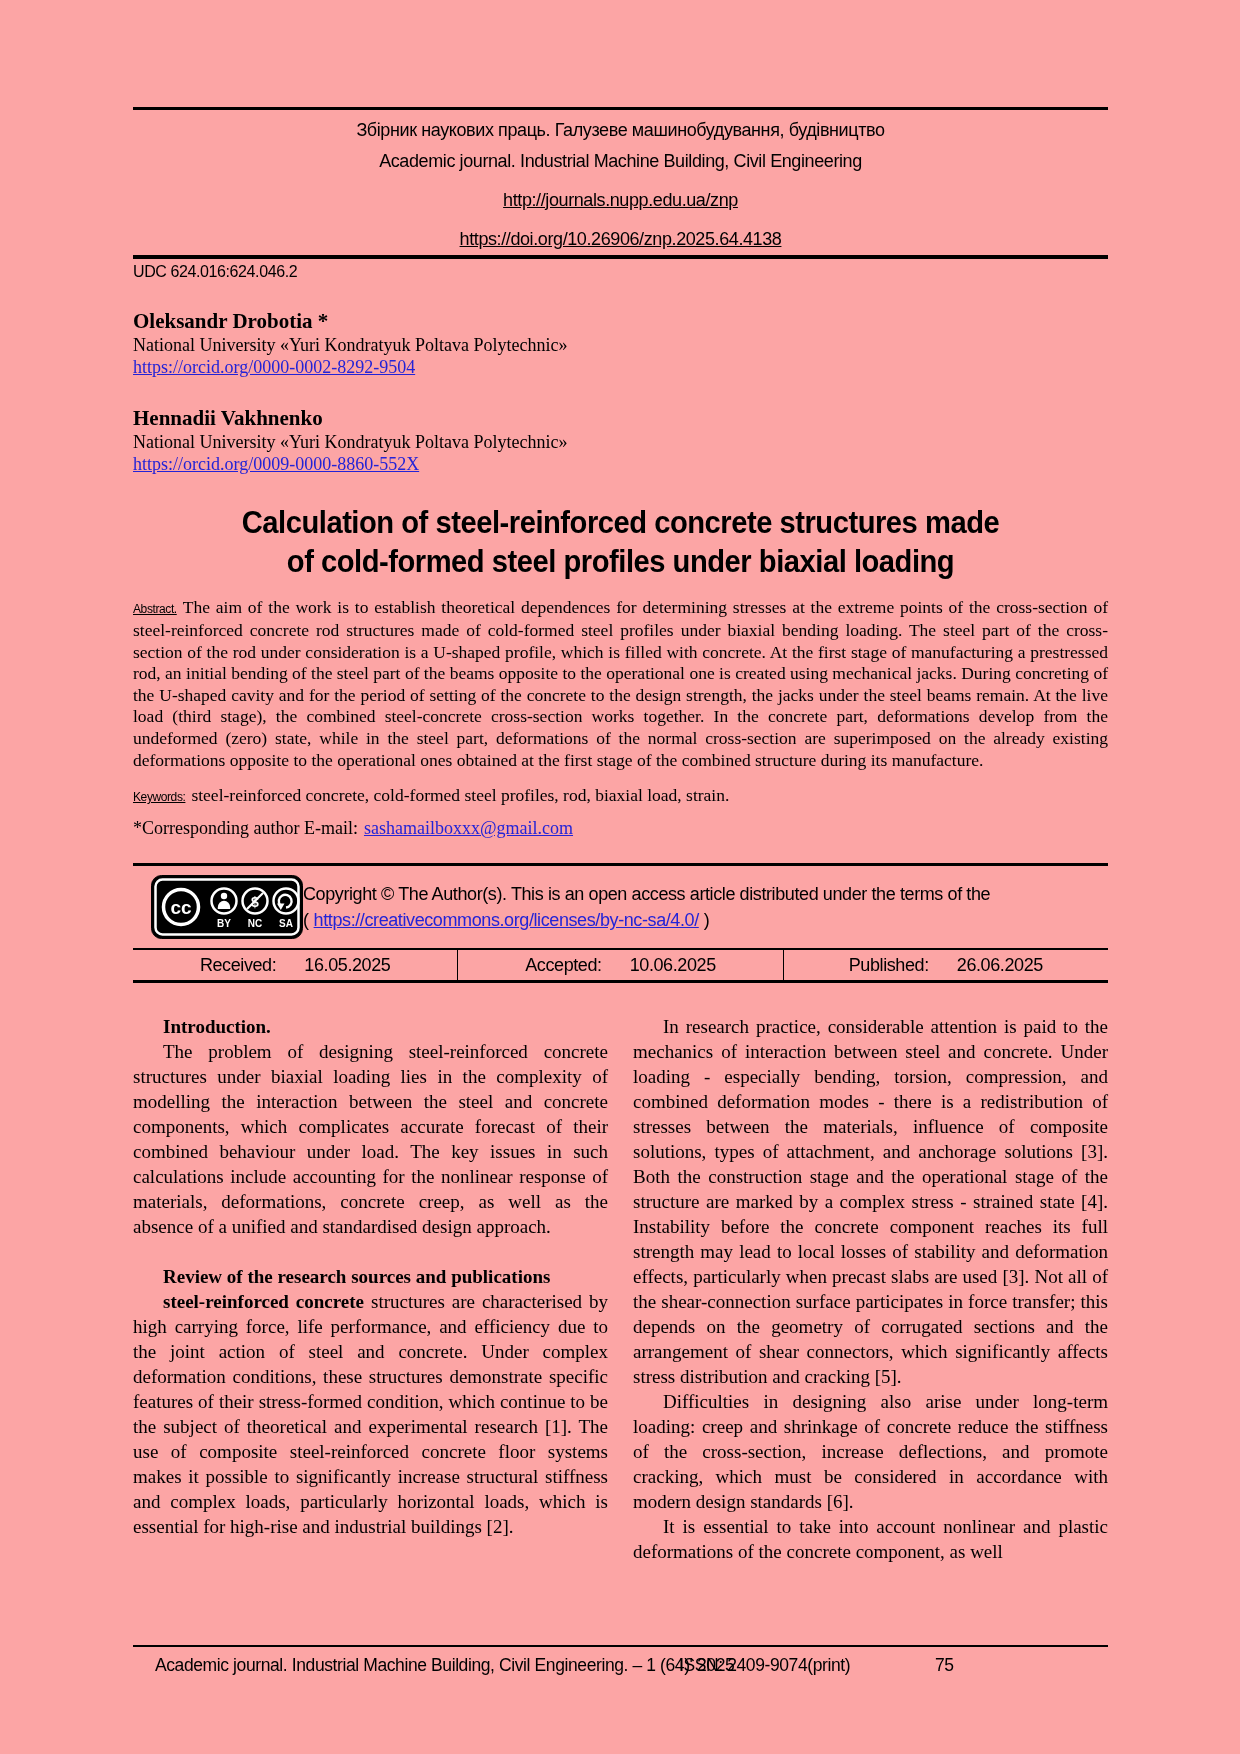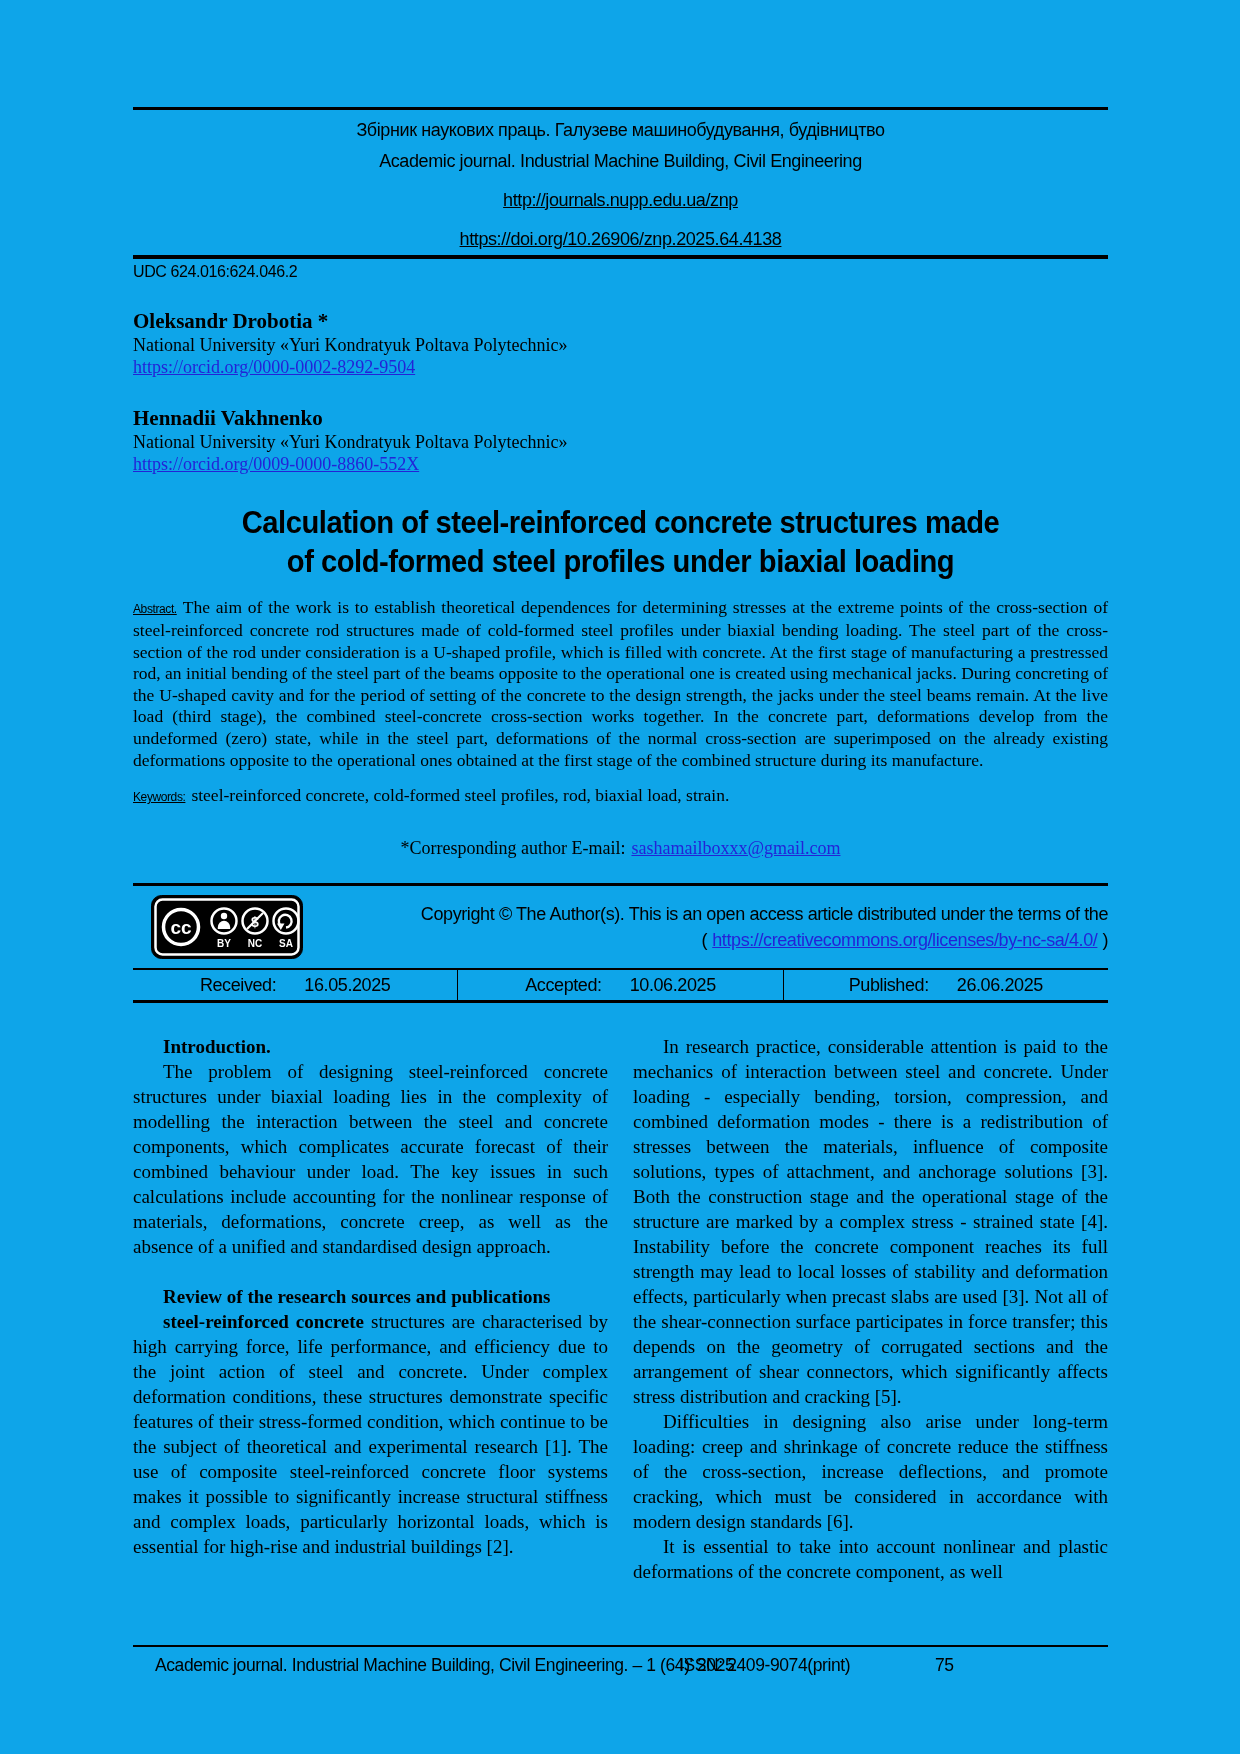--- a/index.html
+++ b/index.html
@@ -1,21 +1,21 @@
 <!DOCTYPE html>
 <html><head>
 <meta charset="utf-8">
 <style>
   * { margin: 0; padding: 0; box-sizing: border-box; }
   html, body { background: #ffffff; }
   .page {
     position: relative;
     width: 1240px;
     height: 1754px;
-    background: #0ea5e9;
+    background: #fca5a5;
     color: #000;
     overflow: hidden;
   }
   .content { position: absolute; left: 133px; width: 975px; top: 0; }
   .serif { font-family: "Liberation Serif", serif; }
   .cond  { font-family: "Liberation Sans", sans-serif; letter-spacing: -0.4px; }
 
   .rule      { background: #000; height: 2px; }
   .rule-thick{ background: #000; height: 4px; }
 
@@ -34,27 +34,27 @@
   a.blue { color: #2323d7; text-decoration: underline; }
 
   .title { margin-top: 28px; text-align: center; font-weight: bold; font-size: 31px; line-height: 39px; letter-spacing: -0.5px; transform: scaleX(0.94); transform-origin: center; }
   .title span { display: block; }
 
   .abstract { margin-top: 16px; font-size: 17.5px; line-height: 21.6px; text-align: justify; }
   .ulabel { text-decoration: underline; font-family: "Liberation Sans", sans-serif; letter-spacing: -0.4px; font-size: 12px; margin-right: 6px; }
 
   .keywords { margin-top: 14px; font-size: 17.5px; }
 
-  .corresponding { margin-top: 32px; font-size: 18px; text-align: center; }
+  .corresponding { margin-top: 12px; font-size: 18px; }
   .corresponding .pre { margin-right: 6px; }
 
   .lic-rule-top { margin-top: 24px; height: 3px; }
   .license { display: flex; align-items: center; height: 82px; }
   .cc-badge { margin-left: 18px; flex: 0 0 auto; }
-  .lic-text { flex: 1 1 auto; text-align: right; font-size: 18px; line-height: 26px; }
+  .lic-text { flex: 1 1 auto; text-align: left; font-size: 18px; line-height: 26px; }
   .lic-text .lnk-wrap a { margin: 0 5px; }
   .lic-rule-bottom { height: 2px; }
 
   .dates { display: flex; height: 33px; align-items: center; border-bottom: 3.5px solid #000; font-size: 18px; }
   .dates .cell { flex: 1 1 0; display: flex; justify-content: center; align-items: center; }
   .dates .cell + .cell { border-left: 1.5px solid #000; align-self: stretch; }
   .dates .dlabel { margin-right: 28px; }
 
   .columns { display: flex; margin-top: 31px; gap: 25px; }
   .col { width: 475px; font-size: 19px; line-height: 25px; text-align: justify; }

